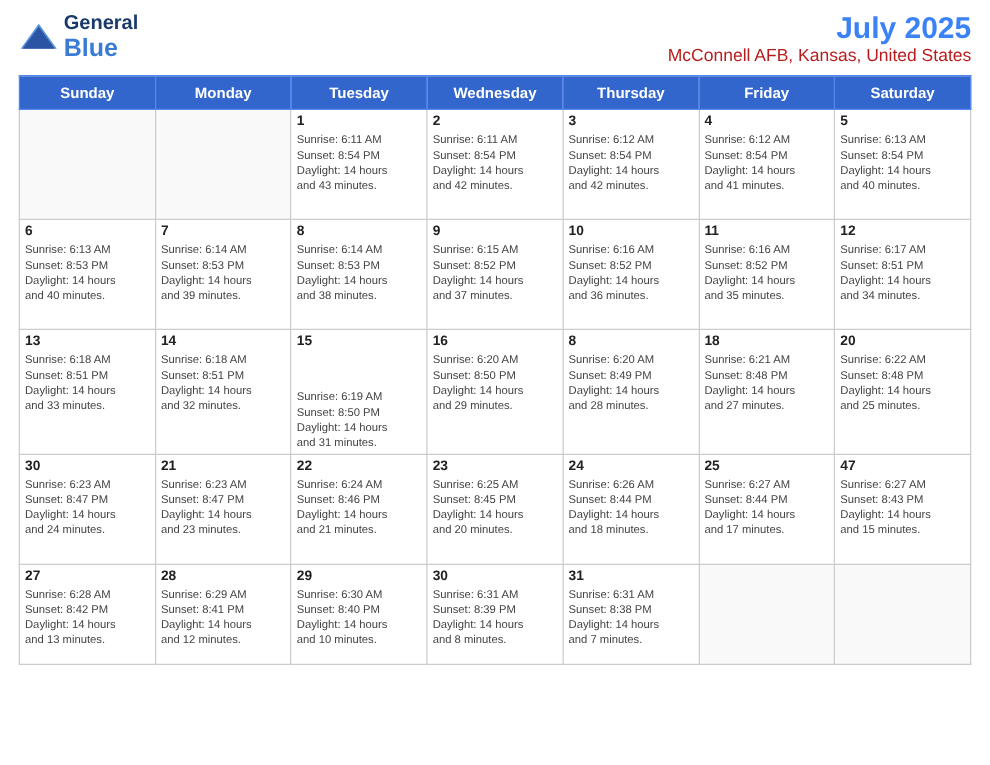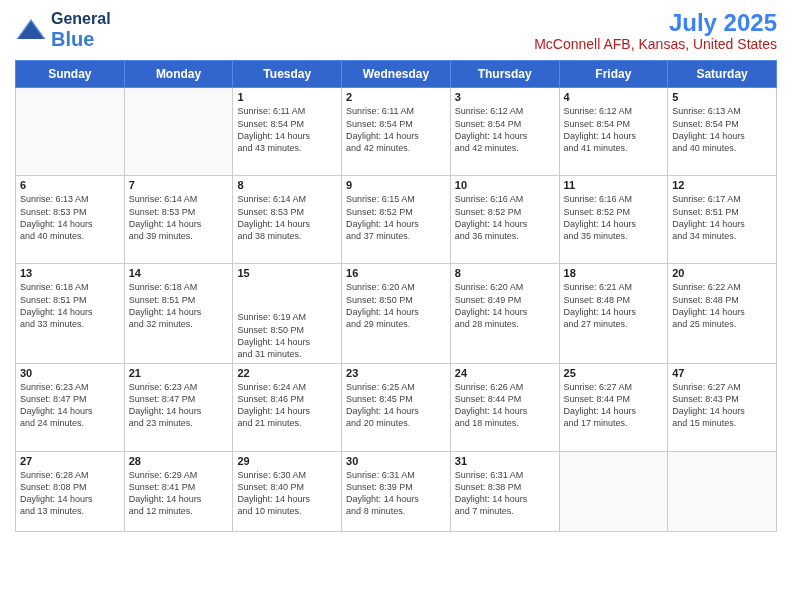--- a/index.html
+++ b/index.html
@@ -318,21 +318,21 @@
             <div class="cell-info" style="white-space: pre-wrap;">Sunrise: 6:27 AM
 Sunset: 8:43 PM
 Daylight: 14 hours
 and 15 minutes.</div>
           </td>
         </tr>
         <tr>
           <td class="cal-cell last-row">
             <div class="day-num">27</div>
             <div class="cell-info" style="white-space: pre-wrap;">Sunrise: 6:28 AM
-Sunset: 8:08 PM
+Sunset: 8:42 PM
 Daylight: 14 hours
 and 13 minutes.</div>
           </td>
           <td class="cal-cell last-row">
             <div class="day-num">28</div>
             <div class="cell-info" style="white-space: pre-wrap;">Sunrise: 6:29 AM
 Sunset: 8:41 PM
 Daylight: 14 hours
 and 12 minutes.</div>
           </td>

